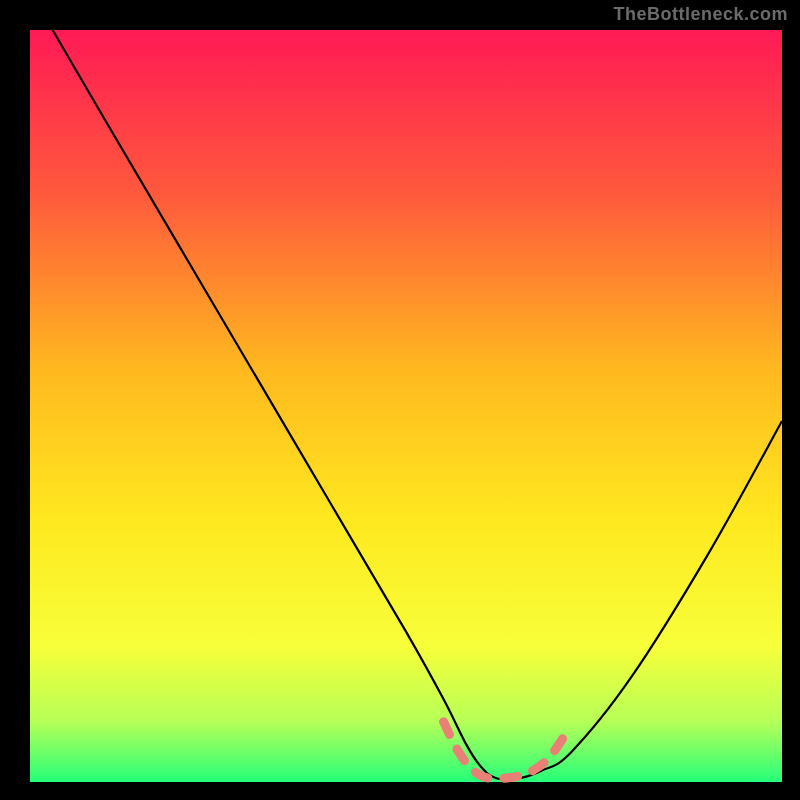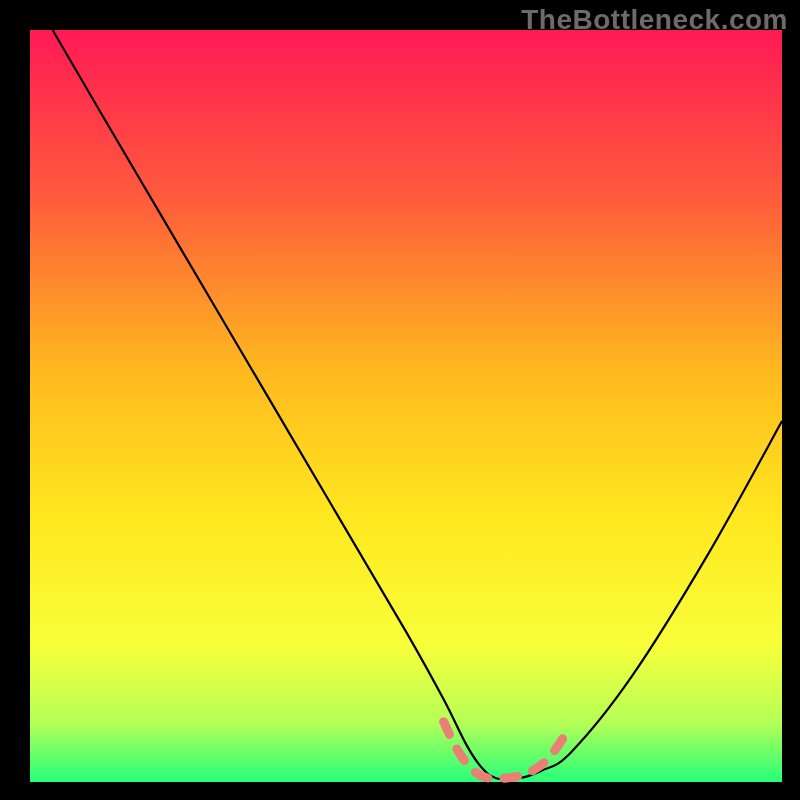--- a/index.html
+++ b/index.html
@@ -14,21 +14,21 @@
   .frame {
     position: relative;
     width: 800px;
     height: 800px;
     background: #000;
   }
   .watermark {
     position: absolute;
     top: 4px;
     right: 12px;
-    font-size: 28px;
+    font-size: 18px;
     font-weight: 600;
     color: #6b6b6b;
     letter-spacing: 0.5px;
     z-index: 10;
     font-family: Arial, Helvetica, sans-serif;
   }
   svg {
     position: absolute;
     top: 0;
     left: 0;

